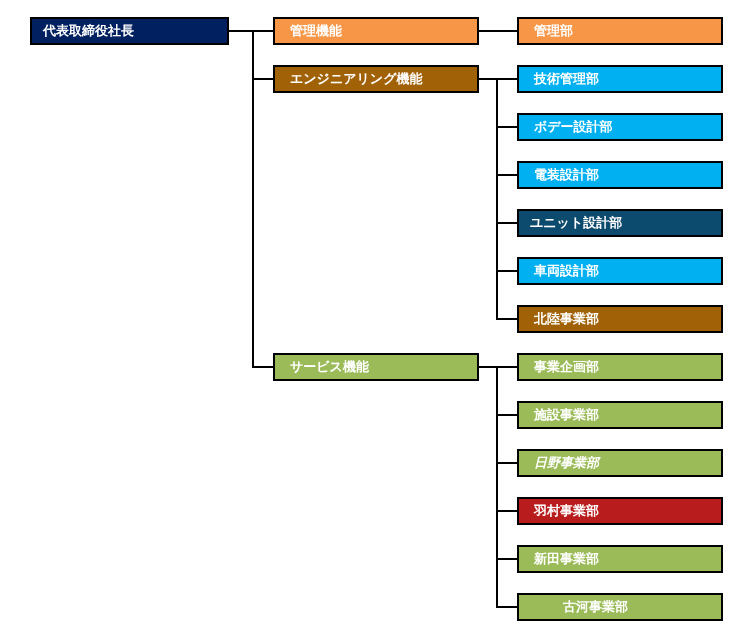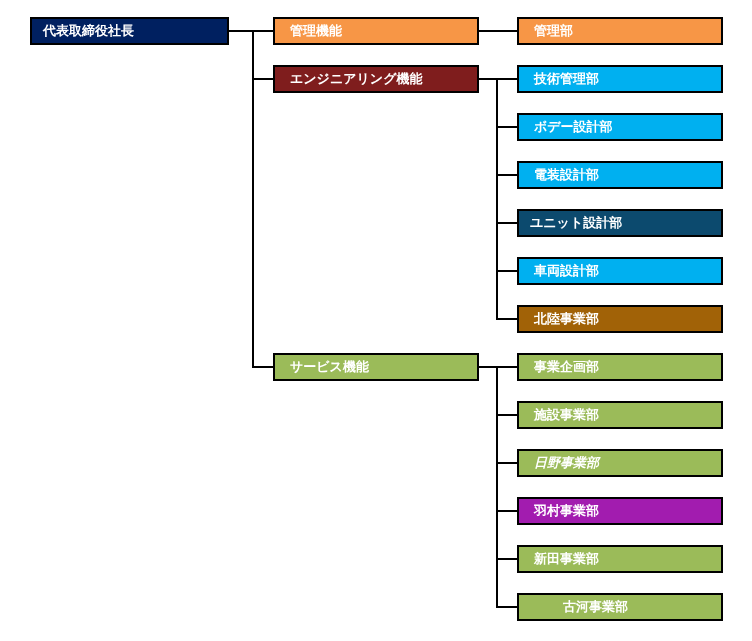--- a/index.html
+++ b/index.html
@@ -89,30 +89,30 @@
   <div class="line" id="c-trunk3"></div>
   <div class="line" id="c-s1"></div>
   <div class="line" id="c-s2"></div>
   <div class="line" id="c-s3"></div>
   <div class="line" id="c-s4"></div>
   <div class="line" id="c-s5"></div>
 
   <div class="node" id="ceo" style="background: rgb(0, 32, 96);">代表取締役社長</div>
 
   <div class="node" id="f0" style="background: rgb(247, 150, 70);">管理機能</div>
-  <div class="node" id="f1" style="background: #7f1d1d; font-family: Liberation Mono, monospace;">エンジニアリング機能</div>
+  <div class="node" id="f1" style="background: #a16207; font-family: Liberation Mono, monospace;">エンジニアリング機能</div>
   <div class="node" id="f2" style="background: rgb(155, 187, 89);">サービス機能</div>
 
   <div class="node" id="d0" style="background: rgb(247, 150, 70);">管理部</div>
   <div class="node" id="d1" style="background: rgb(0, 176, 240);">技術管理部</div>
   <div class="node" id="d2" style="background: rgb(0, 176, 240);">ボデー設計部</div>
   <div class="node" id="d3" style="background: rgb(0, 176, 240);">電装設計部</div>
   <div class="node" id="d4" style="background: #0c4a6e; padding-left: 11px;">ユニット設計部</div>
   <div class="node" id="d5" style="background: rgb(0, 176, 240);">車両設計部</div>
   <div class="node" id="d6" style="background: #a16207;">北陸事業部</div>
   <div class="node" id="d7" style="background: rgb(155, 187, 89);">事業企画部</div>
   <div class="node" id="d8" style="background: rgb(155, 187, 89);">施設事業部</div>
   <div class="node" id="d9" style="background: rgb(155, 187, 89);">日野事業部</div>
-  <div class="node" id="d10" style="background: #a21caf;">羽村事業部</div>
+  <div class="node" id="d10" style="background: #b91c1c;">羽村事業部</div>
   <div class="node" id="d11" style="background: rgb(155, 187, 89);">新田事業部</div>
   <div class="node" id="d12" style="background: rgb(155, 187, 89); padding-left: 44px;">古河事業部</div>
 
 </div>
 
 </body></html>

